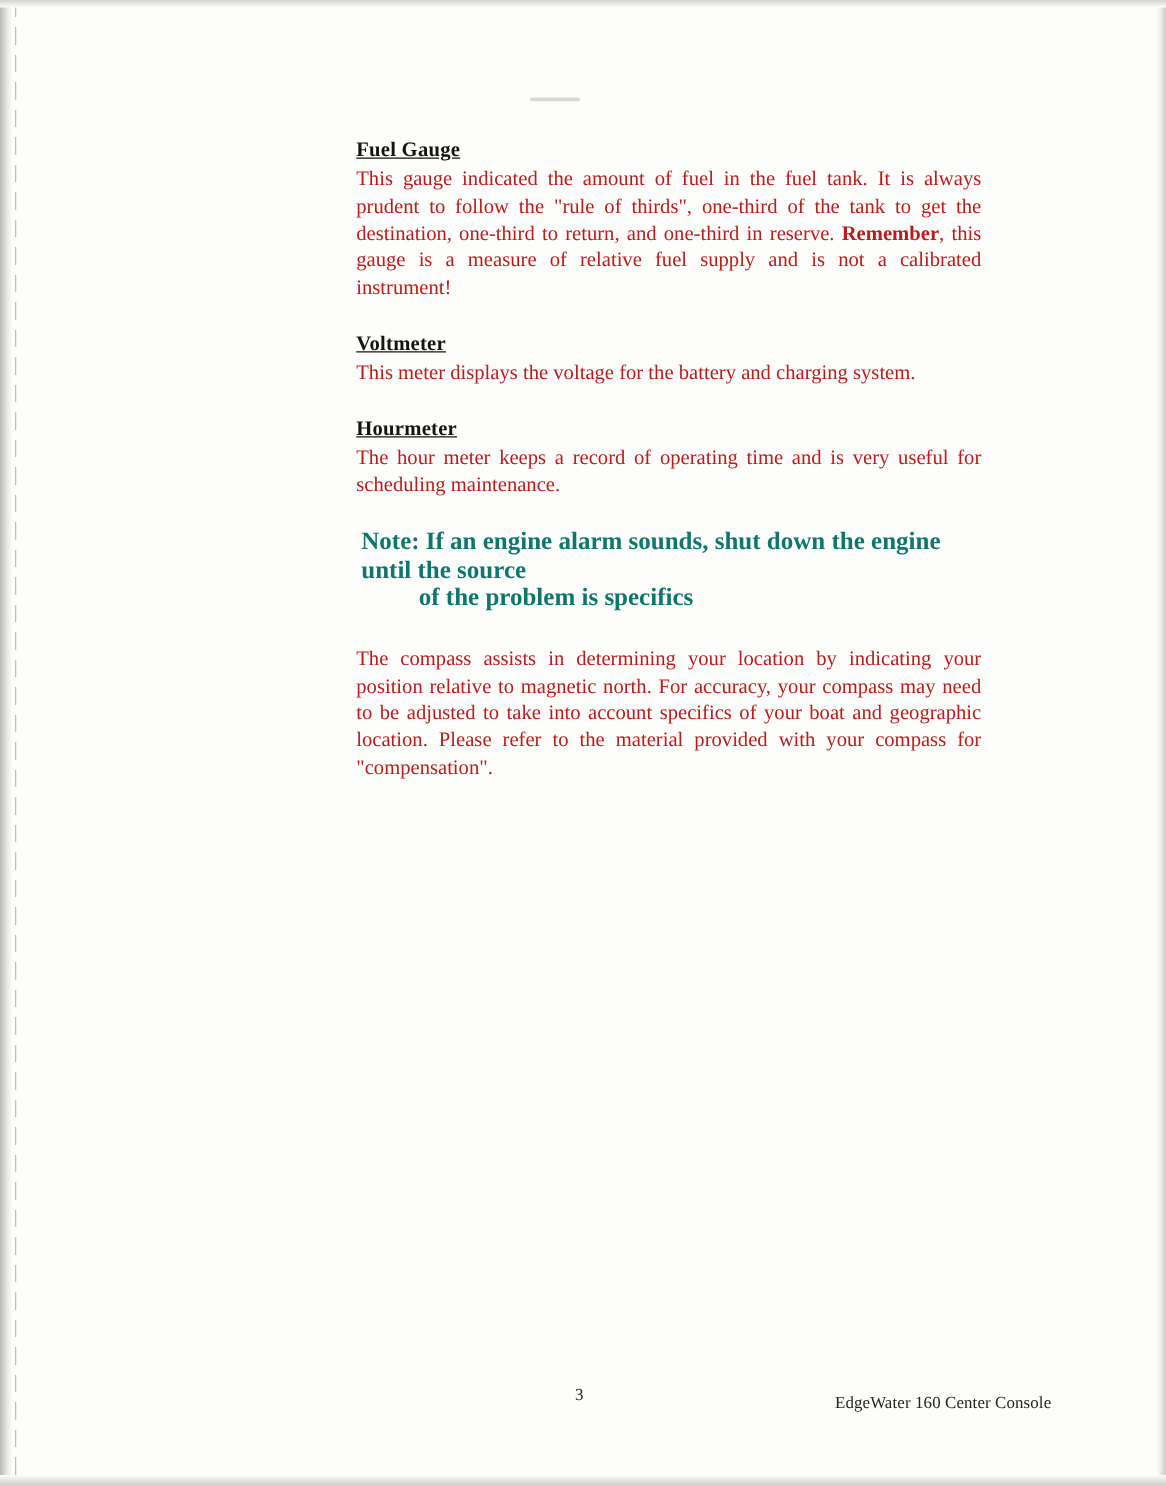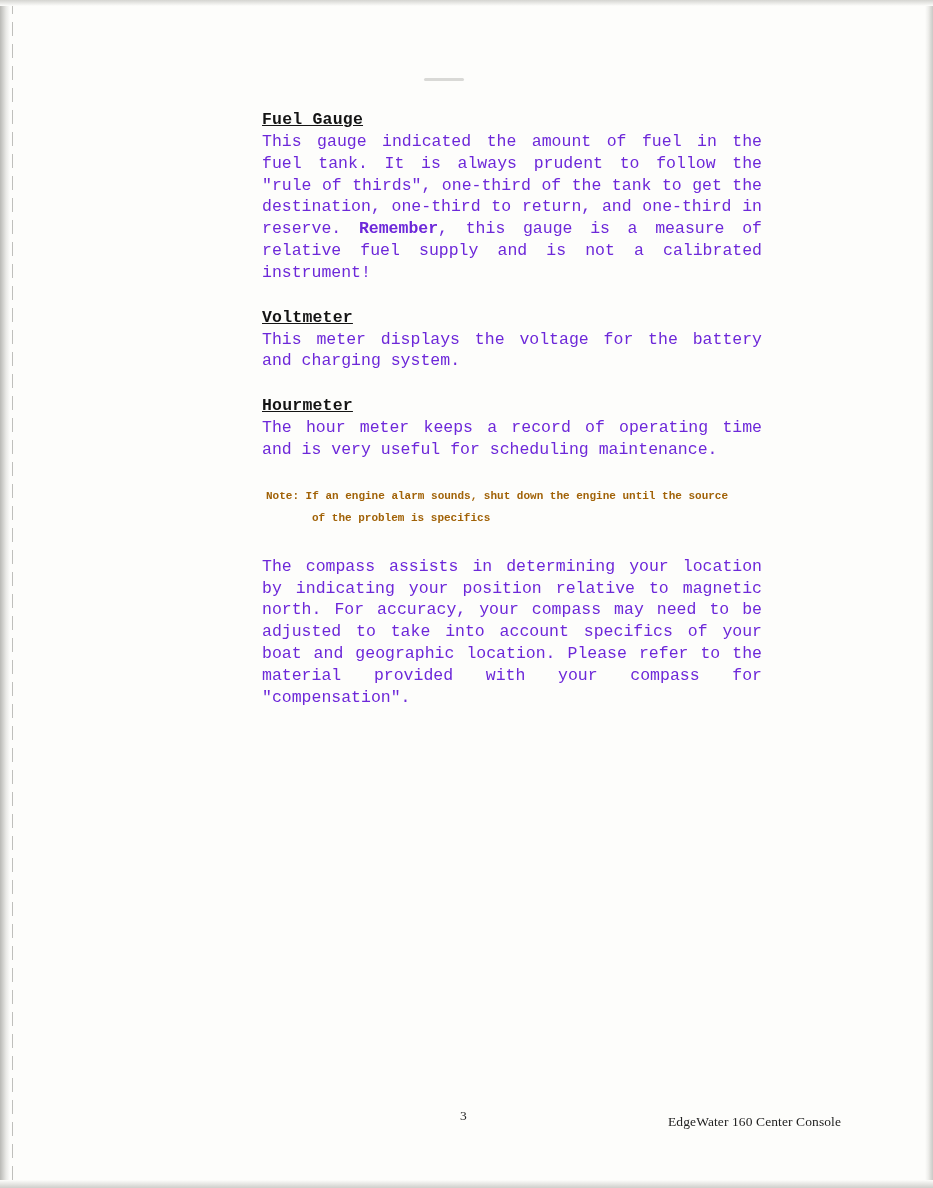--- a/index.html
+++ b/index.html
@@ -50,24 +50,23 @@
   .scan-line-left {
     position: absolute;
     left: 12px; top: 0;
     width: 1px; height: 1188px;
     background: repeating-linear-gradient(to bottom, #b0b0ac 0 14px, rgba(255,255,255,0) 14px 22px);
     opacity: .8;
   }
 
   .content {
     position: absolute;
-    left: 262px;
+    left: 285px;
     top: 110px;
     width: 500px;
-    font-family: Liberation Mono, monospace;
   }
 
   h2.heading {
     font-size: 16.5px;
     font-weight: bold;
     margin: 0 0 2px 0;
     padding: 0;
     display: inline-block;
     text-decoration: underline;
     letter-spacing: .2px;
@@ -78,40 +77,40 @@
     margin: 0;
     padding: 0;
   }
 
   p.body-text {
     font-size: 16.5px;
     line-height: 21.8px;
     margin: 0;
     padding: 0;
     text-align: justify;
-    color: #6d28d9;
+    color: #b91c1c;
   }
 
   p.body-text .lead-bold {
     font-weight: bold;
   }
 
   .section {
     margin-bottom: 24px;
   }
   .section.gap-large {
     margin-bottom: 30px;
   }
 
   .note {
-    font-size: 11px;
+    font-size: 20px;
     font-weight: bold;
     line-height: 22.5px;
     margin: 0 0 26px 0;
-    color: #a16207;
+    color: #0f766e;
     padding-left: 4px;
   }
   .note .note-cont {
     display: block;
     padding-left: 46px;
   }
 
   .footer {
     position: absolute;
     left: 0;

